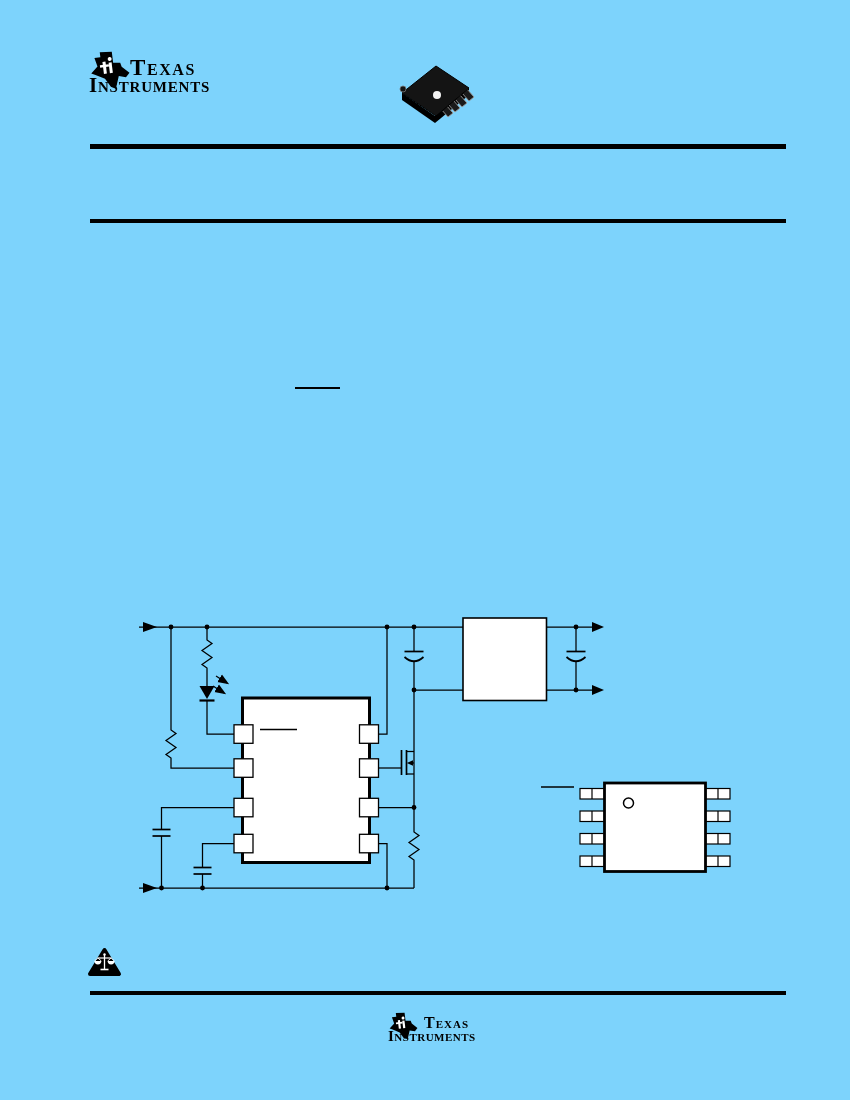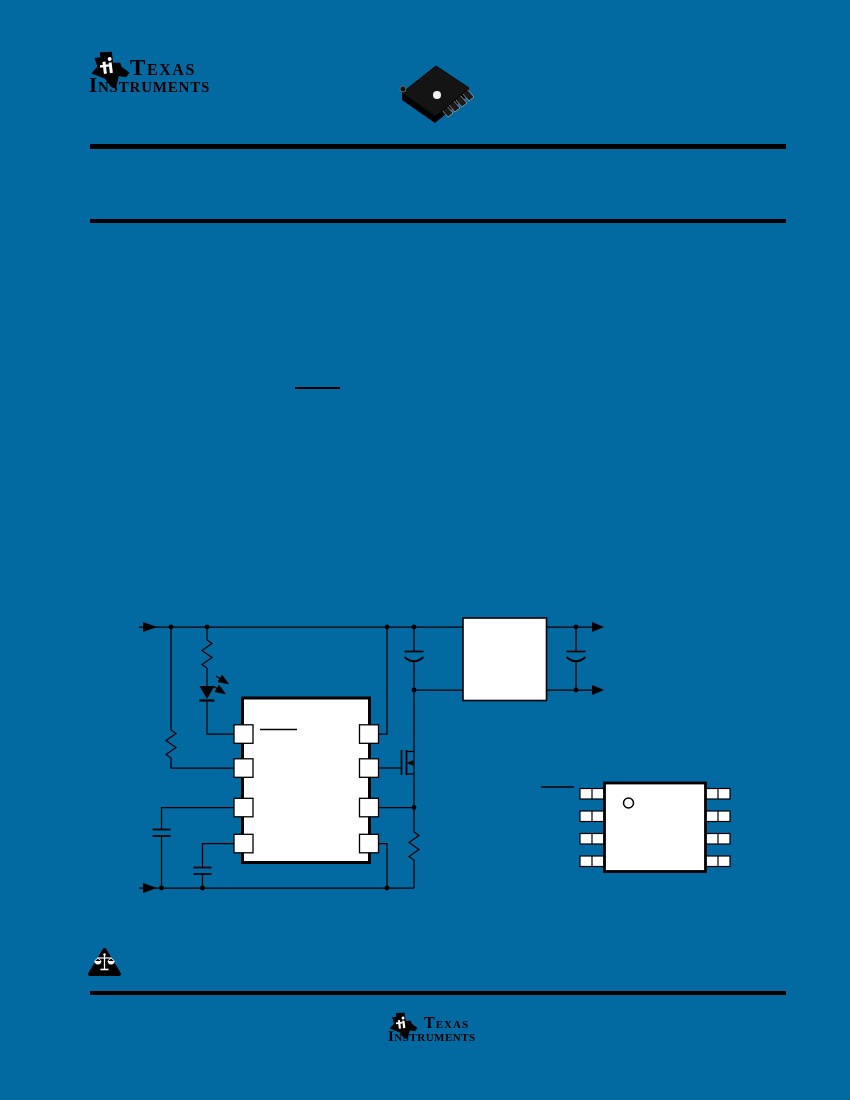--- a/index.html
+++ b/index.html
@@ -1,16 +1,16 @@
 <!DOCTYPE html>
 <html><head>
 <meta charset="utf-8">
 <style>
   html,body{margin:0;padding:0;background:#888;}
-  .page{position:relative;width:850px;height:1100px;background:#0369a1;overflow:hidden;
+  .page{position:relative;width:850px;height:1100px;background:#7dd3fc;overflow:hidden;
         font-family:"Liberation Serif",serif;color:#000;}
   .rule{position:absolute;background:#000;}
   .logo-line{position:absolute;font-family:"Liberation Serif",serif;font-weight:bold;
              font-variant:small-caps;color:#000;white-space:nowrap;line-height:1;}
   .logo-top-1{left:130px;top:56px;font-size:23px;letter-spacing:1.6px;}
   .logo-top-2{left:89px;top:75px;font-size:21px;letter-spacing:0.8px;}
   .logo-bot-1{left:424px;top:1015px;font-size:16px;letter-spacing:1px;}
   .logo-bot-2{left:388px;top:1029px;font-size:15px;letter-spacing:0.5px;}
   svg{position:absolute;left:0;top:0;}
   .wire{stroke:#000;stroke-width:1.25;fill:none;}

